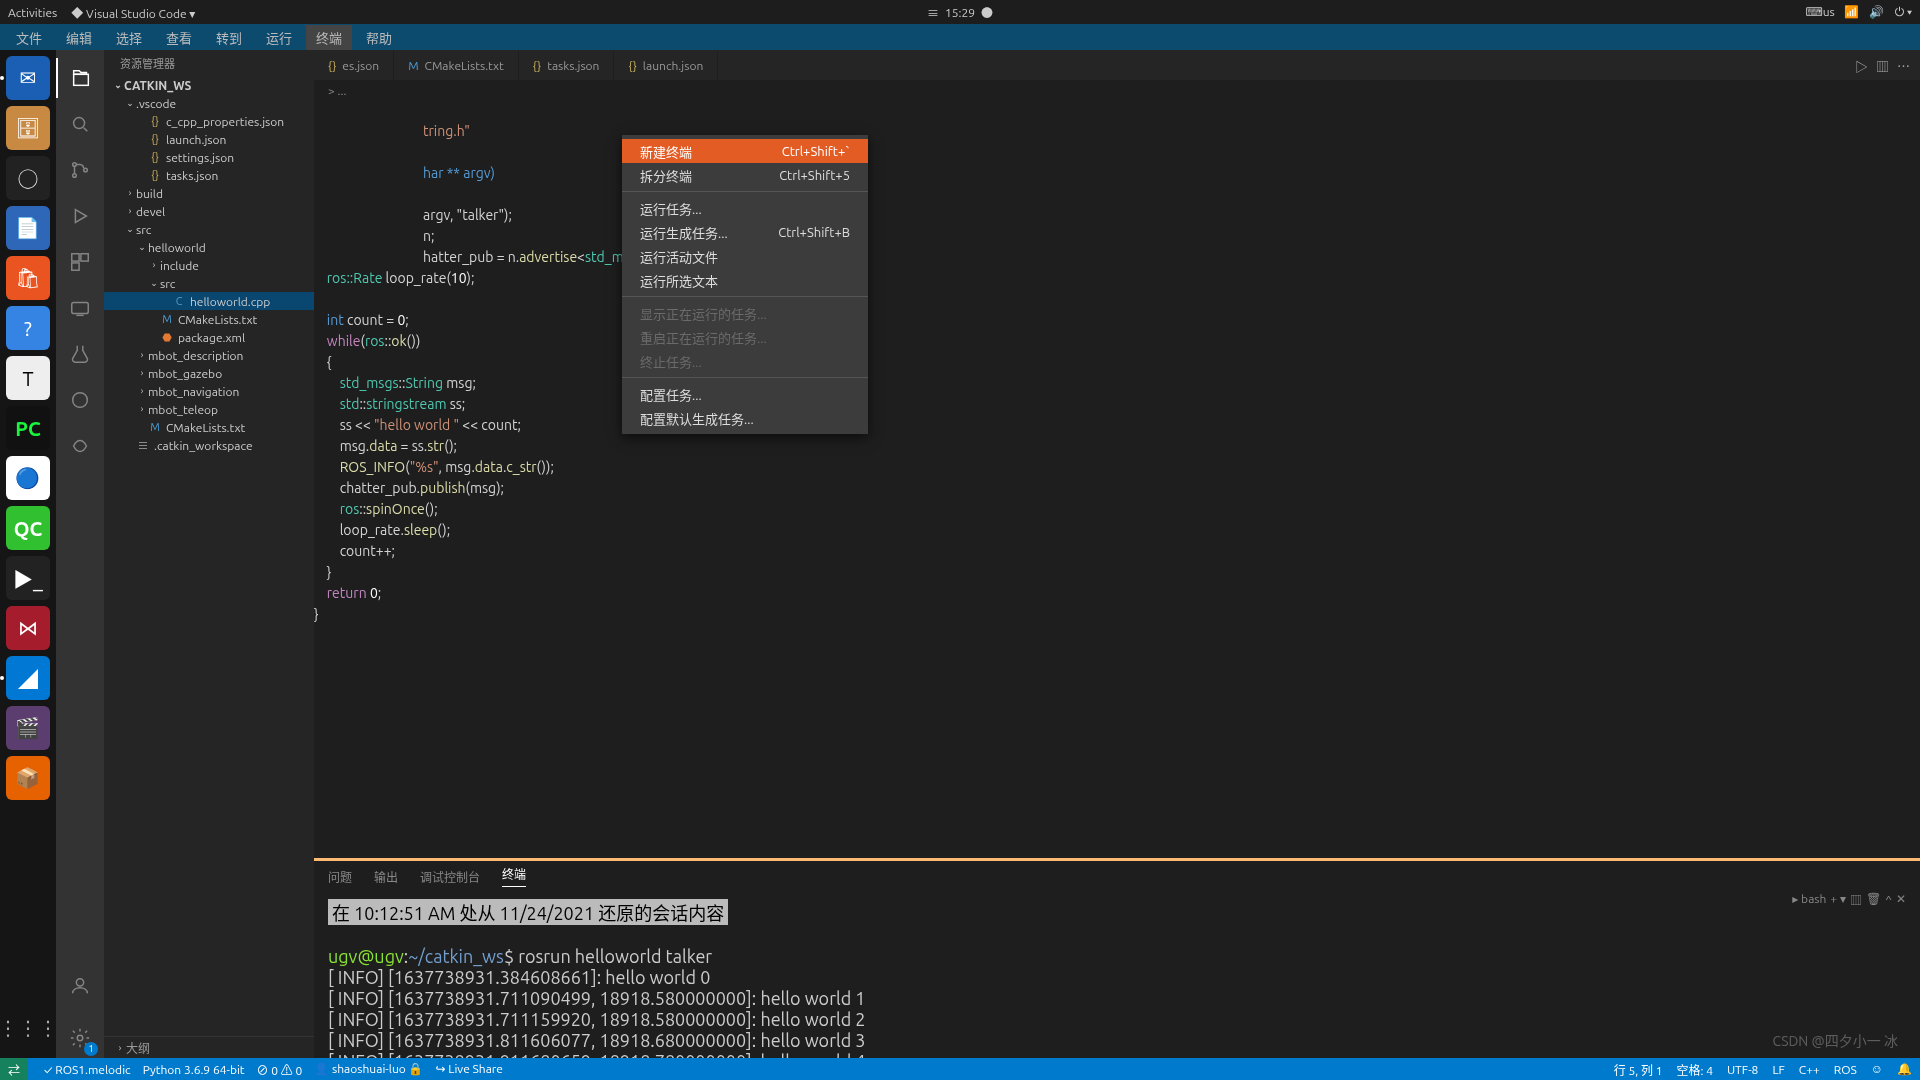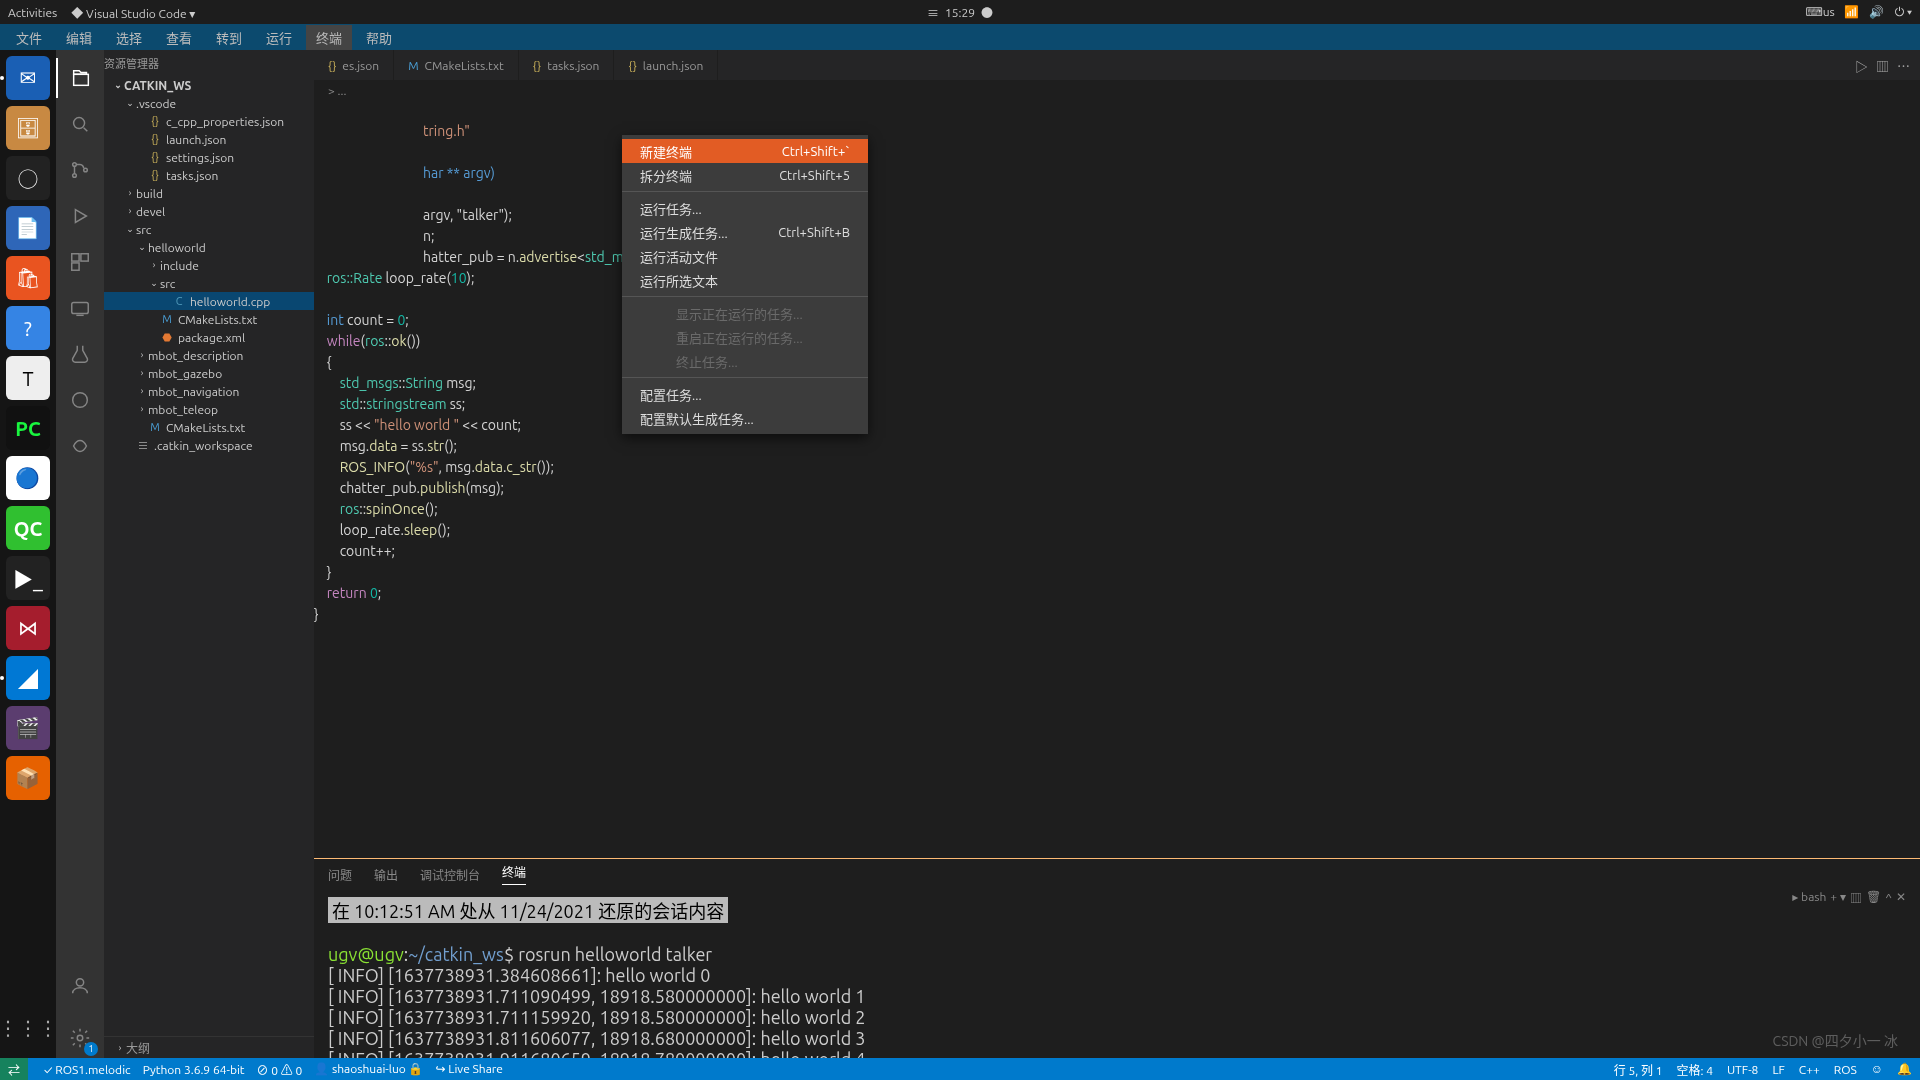--- a/index.html
+++ b/index.html
@@ -18,47 +18,47 @@
 .main-area { flex: 1; display: flex; min-height: 0; }
 .gnome-dock { width: 56px; background: rgba(20,20,20,0.92); display: flex; flex-direction: column; align-items: center; padding-top: 6px; gap: 6px; }
 .dock-icon { width: 44px; height: 44px; border-radius: 6px; display: flex; align-items: center; justify-content: center; font-size: 20px; color: #fff; position: relative; }
 .dock-selected::before { content:""; position:absolute; left:-6px; top:50%; transform:translateY(-50%); width:4px; height:4px; background:#fff; border-radius:50%; }
 .activitybar { width: 48px; background: #333333; display: flex; flex-direction: column; align-items: center; padding-top: 8px; gap: 6px; }
 .actbtn { width: 48px; height: 40px; display: flex; align-items: center; justify-content: center; color: #858585; }
 .actbtn.active { color: #fff; border-left: 2px solid #fff; }
 .actbtn svg { width: 22px; height: 22px; }
 .activitybar .bottom { margin-top: auto; margin-bottom: 6px; }
 .sidebar { width: 210px; background: #252526; display: flex; flex-direction: column; font-size: 12px; color: #ccc; }
-.sidebar-header { height: 26px; padding: 0 0; display: flex; align-items: center; color: #999; font-size: 11px; }
+.sidebar-header { height: 26px; padding: 0 16px; display: flex; align-items: center; color: #999; font-size: 11px; }
 .tree { flex: 1; overflow: hidden; }
 .tree-row { height: 18px; display: flex; align-items: center; padding-left: 8px; white-space: nowrap; }
 .tree-row.active { background: #094771; }
 .tc { display: inline-block; width: 12px; text-align: center; color: #ccc; font-size: 9px; }
 .ficon { display: inline-block; width: 14px; margin-right: 4px; text-align: center; font-size: 11px; }
 .editor-area { flex: 1; display: flex; flex-direction: column; min-width: 0; background: #1e1e1e; position: relative; }
 .tabs { height: 30px; background: #252526; display: flex; align-items: stretch; }
 .tab { padding: 0 14px; display: flex; align-items: center; gap: 6px; color: #999; font-size: 12px; border-right: 1px solid #1e1e1e; }
 .tab-actions { margin-left: auto; display: flex; align-items: center; gap: 8px; padding: 0 10px; color: #aaa; }
 .breadcrumb { height: 20px; display: flex; align-items: center; padding: 0 14px; color: #888; font-size: 12px; gap: 4px; }
 .editor { flex: 1; display: flex; font-family: "Consolas","Courier New",monospace; font-size: 14px; position: relative; }
 .gutter { width: 50px; text-align: right; color: #858585; padding-right: 14px; line-height: 1.5; padding-top: 92px;}
 .code { flex: 1; line-height: 1.5; color: #d4d4d4; white-space: pre; padding-top: 0; }
 .code .kw { color: #569cd6; }
 .code .ty { color: #4ec9b0; }
 .code .fn { color: #dcdcaa; }
 .code .str { color: #ce9178; }
-.code .num { color: #14b8a6; }
+.code .num { color: #ffffff; }
 .code .mc { color: #c586c0; }
 .minimap { position: absolute; right: 14px; top: 0; width: 90px; height: 200px; background: linear-gradient(#1e1e1e,#1e1e1e); opacity: 0.7; }
 .context-menu { position: absolute; left: 308px; top: 85px; width: 246px; background: #3c3c3c; box-shadow: 0 4px 12px rgba(0,0,0,0.6); font-size: 13px; z-index: 100; padding: 4px 0; }
 .cm-item { height: 24px; display: flex; align-items: center; justify-content: space-between; padding: 0 18px; color: #ddd; }
 .cm-item.highlight { background: #e25c24; color: #fff; }
-.cm-item.disabled { color: #6a6a6a; margin-left: 36px; }
+.cm-item.disabled { color: #6a6a6a; }
 .cm-sep { height: 1px; background: #555; margin: 4px 0; }
-.panel { height: 200px; background: #1e1e1e; border-top: 1px solid #fdba74; display: flex; flex-direction: column; justify-content: flex-end; }
+.panel { height: 200px; background: #1e1e1e; border-top: 3px solid #fdba74; display: flex; flex-direction: column; justify-content: flex-end; }
 .panel-tabs { height: 30px; display: flex; align-items: center; padding: 0 14px; gap: 22px; color: #888; font-size: 12px; }
 .panel-tabs span.active { color: #fff; border-bottom: 1px solid #fff; padding-bottom: 4px; }
 .panel-actions { margin-left: auto; display: flex; gap: 4px; align-items: center; margin-top: 46px; }
 .terminal { flex: 1; padding: 8px 14px; font-family: "Consolas",monospace; font-size: 18px; color: #ccc; overflow: hidden; white-space: pre; }
 .term-header { background: #bbb; color: #000; padding: 0 4px; display: inline-block; }
 .prompt-user { color: #8ae234; }
 .prompt-path { color: #729fcf; }
 .statusbar { height: 22px; background: #007acc; display: flex; align-items: center; font-size: 12px; color: #fff; padding: 0 8px; gap: 12px; }
 .statusbar .right { margin-left: auto; display: flex; gap: 14px; align-items: center; }
 .remote-btn { background: #16825d; height: 22px; padding: 0 8px; display: flex; align-items: center; margin-left: -8px; margin-right: 4px; }

